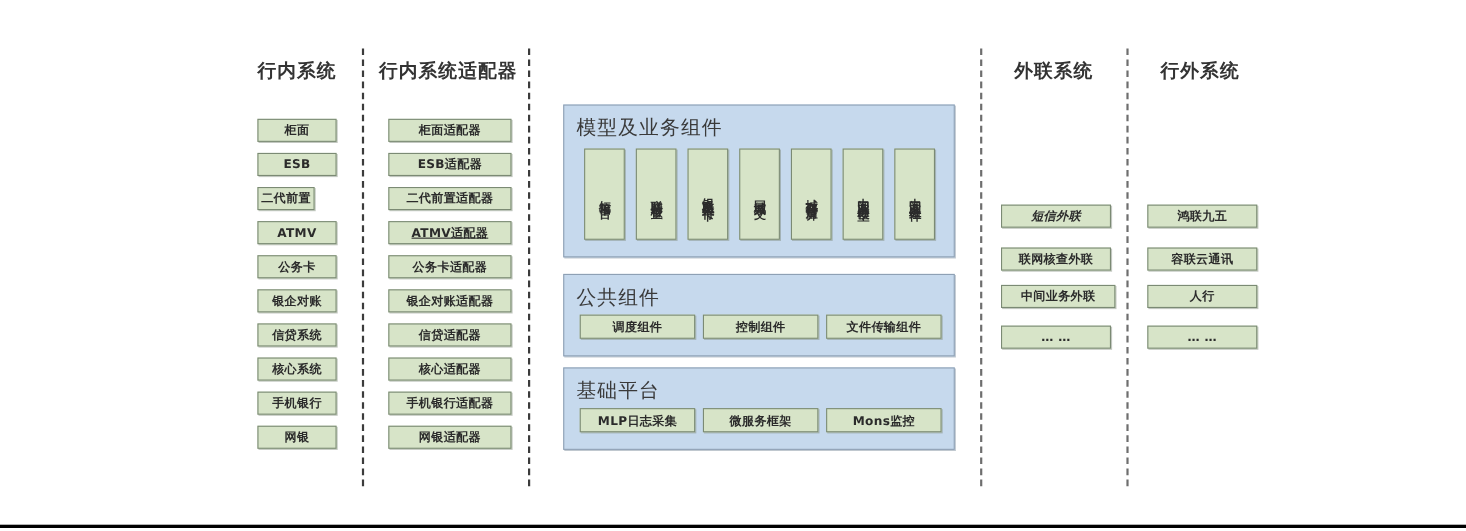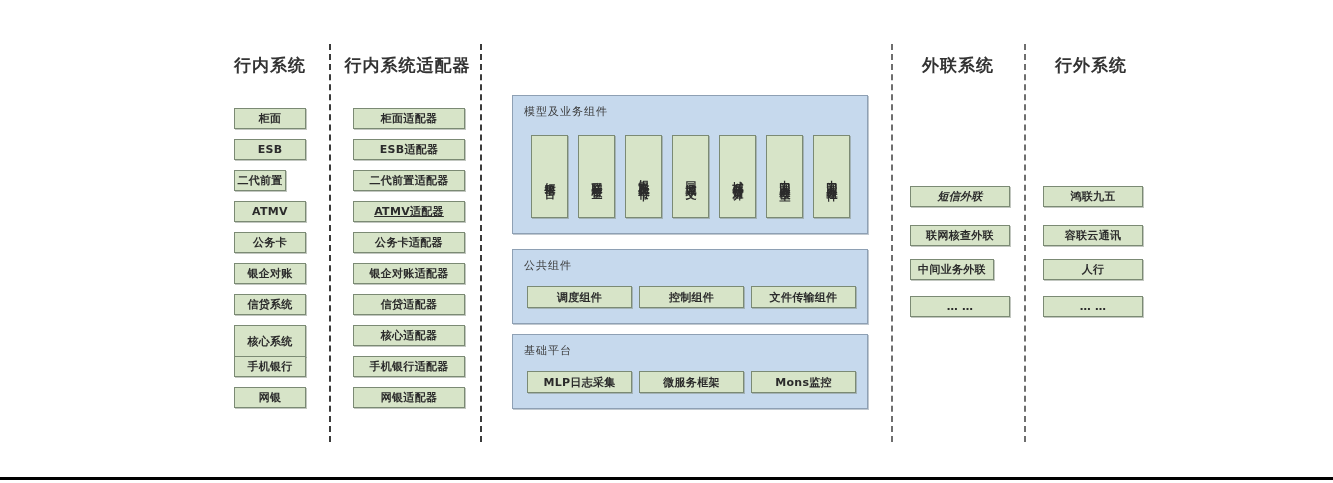--- a/index.html
+++ b/index.html
@@ -85,21 +85,21 @@
     position: absolute;
     box-sizing: border-box;
     background: #c6d9ed;
     border: 1px solid #8ea0b4;
     box-shadow: 1px 1px 0 rgba(130,145,160,0.5);
   }
   .panel-title {
     position: absolute;
     left: 11px;
     top: 8px;
-    font-size: 11px;
+    font-size: 18px;
     color: #3a3a3a;
     font-weight: normal;
     letter-spacing: 1px;
     white-space: nowrap;
   }
 </style>
 </head>
 <body>
 
 <div id="canvas">
@@ -114,21 +114,21 @@
   <div class="col-title" style="left:896px; top:55px; width:124px;">外联系统</div>
   <div class="col-title" style="left:1029px; top:55px; width:124px;">行外系统</div>
 
   <div class="node" style="left:234px; top:108px; width:72px; height:21px;">柜面</div>
   <div class="node" style="left:234px; top:139px; width:72px; height:21px;">ESB</div>
   <div class="node" style="left:234px; top:170px; width:52px; height:21px;">二代前置</div>
   <div class="node" style="left:234px; top:201px; width:72px; height:21px;">ATMV</div>
   <div class="node" style="left:234px; top:232px; width:72px; height:21px;">公务卡</div>
   <div class="node" style="left:234px; top:263px; width:72px; height:21px;">银企对账</div>
   <div class="node" style="left:234px; top:294px; width:72px; height:21px;">信贷系统</div>
-  <div class="node" style="left:234px; top:325px; width:72px; height:32px;">核心系统</div>
+  <div class="node" style="left:234px; top:325px; width:72px; height:21px;">核心系统</div>
   <div class="node" style="left:234px; top:356px; width:72px; height:21px;">手机银行</div>
   <div class="node" style="left:234px; top:387px; width:72px; height:21px;">网银</div>
 
   <div class="node" style="left:353px; top:108px; width:112px; height:21px;">柜面适配器</div>
   <div class="node" style="left:353px; top:139px; width:112px; height:21px;">ESB适配器</div>
   <div class="node" style="left:353px; top:170px; width:112px; height:21px;">二代前置适配器</div>
   <div class="node" style="left:353px; top:201px; width:112px; height:21px;text-decoration:underline;">ATMV适配器</div>
   <div class="node" style="left:353px; top:232px; width:112px; height:21px;">公务卡适配器</div>
   <div class="node" style="left:353px; top:263px; width:112px; height:21px;">银企对账适配器</div>
   <div class="node" style="left:353px; top:294px; width:112px; height:21px;">信贷适配器</div>
@@ -156,21 +156,21 @@
 
   <div class="panel" style="left:512px; top:334px; width:356px; height:75px;">
     <div class="panel-title">基础平台</div>
   </div>
   <div class="node" style="left:527px; top:371px; width:105px; height:22px;">MLP日志采集</div>
   <div class="node" style="left:639px; top:371px; width:105px; height:22px;">微服务框架</div>
   <div class="node" style="left:751px; top:371px; width:105px; height:22px;">Mons监控</div>
 
   <div class="node" style="left:910px; top:186px; width:100px; height:21px;font-style:italic;">短信外联</div>
   <div class="node" style="left:910px; top:225px; width:100px; height:21px;">联网核查外联</div>
-  <div class="node" style="left:910px; top:259px; width:84px; height:21px;">中间业务外联</div>
+  <div class="node" style="left:910px; top:259px; width:104px; height:21px;">中间业务外联</div>
   <div class="node" style="left:910px; top:296px; width:100px; height:21px;">… …</div>
 
   <div class="node" style="left:1043px; top:186px; width:100px; height:21px;">鸿联九五</div>
   <div class="node" style="left:1043px; top:225px; width:100px; height:21px;">容联云通讯</div>
   <div class="node" style="left:1043px; top:259px; width:100px; height:21px;">人行</div>
   <div class="node" style="left:1043px; top:296px; width:100px; height:21px;">… …</div>
 
   <div class="bottom-rule"></div>
 
 </div>

